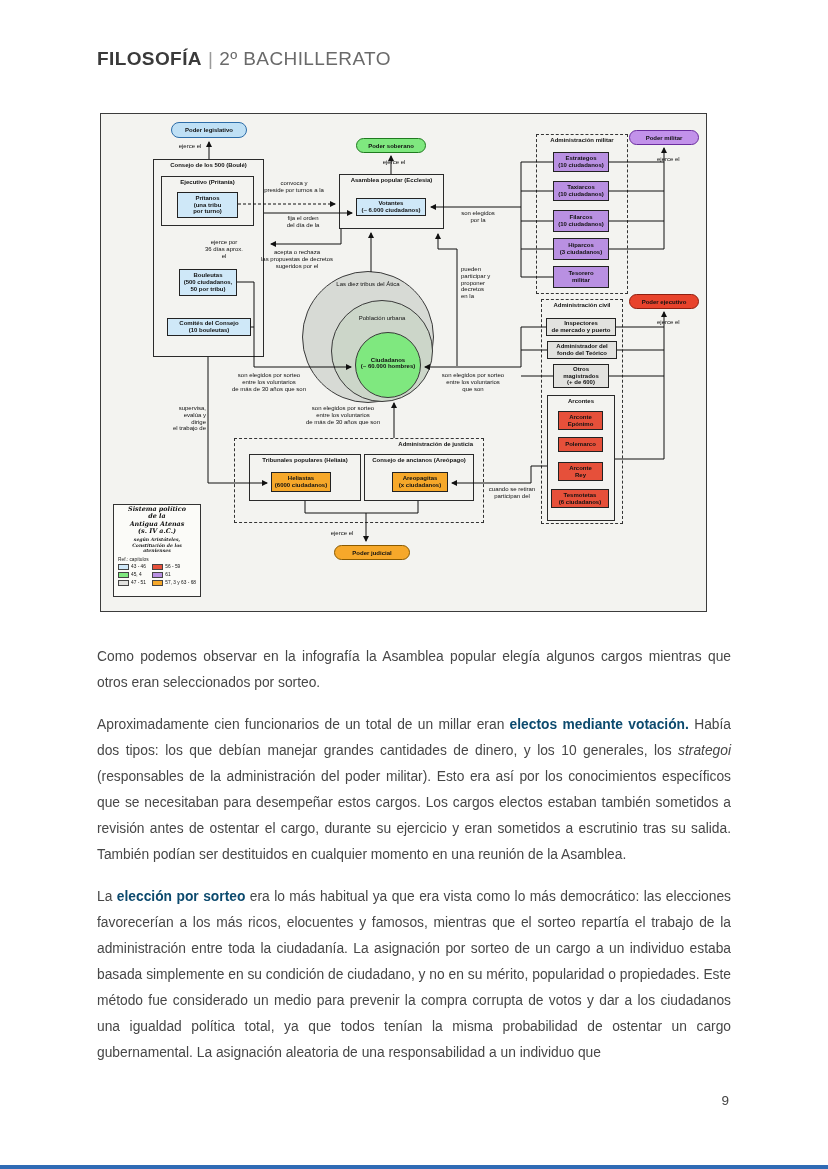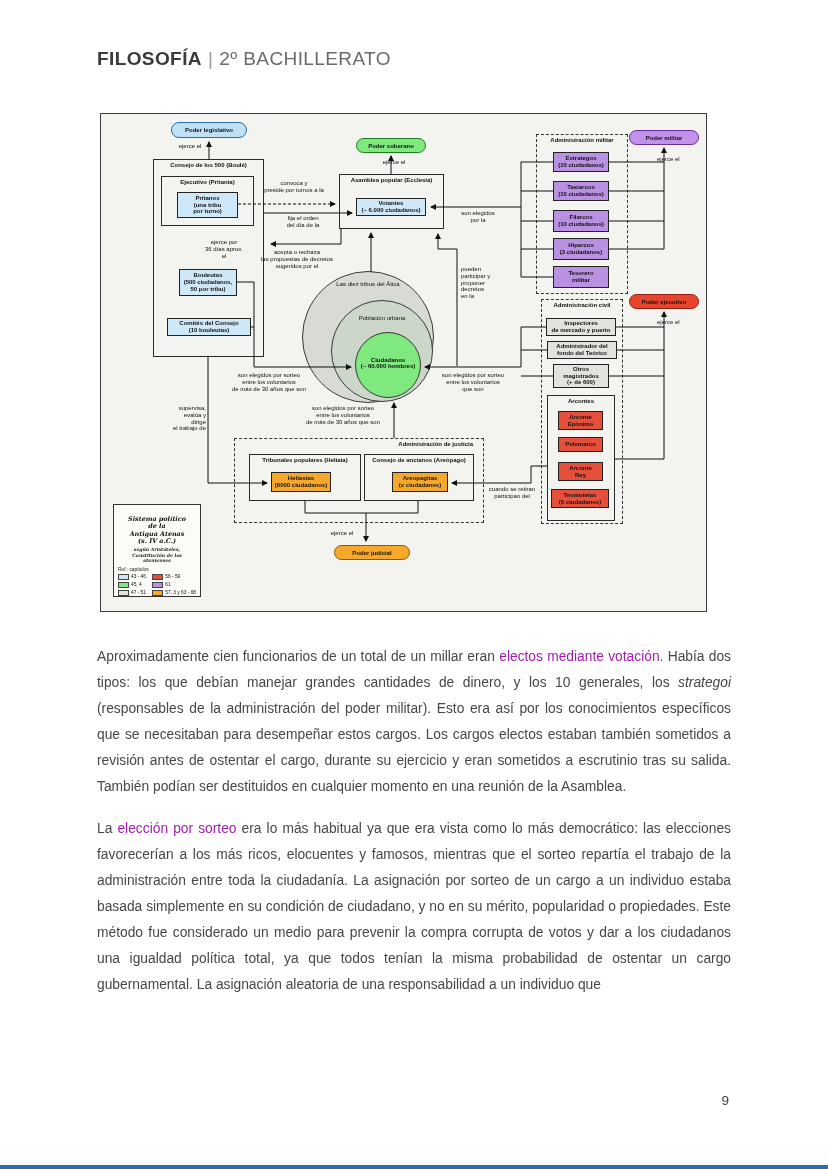--- a/index.html
+++ b/index.html
@@ -23,35 +23,35 @@
   .t-right{text-align:right;padding-right:10px;}
   .bx{position:absolute;border:1px solid #222;display:flex;align-items:center;justify-content:center;
     text-align:center;white-space:pre-line;font-weight:700;font-size:6px;line-height:1.12;color:#111;z-index:4;}
   .pill{position:absolute;border:1.2px solid #222;border-radius:9px;display:flex;align-items:center;justify-content:center;
     font-weight:700;font-size:6px;color:#111;z-index:4;}
   .ann{position:absolute;white-space:pre-line;font-size:6px;line-height:1.14;color:#111;text-align:center;z-index:4;}
   .circle{position:absolute;border:1px solid #3a3a3a;border-radius:50%;z-index:0;}
   .clabel{position:absolute;font-size:6px;color:#111;text-align:center;white-space:pre-line;z-index:2;}
   
   .legend{position:absolute;left:12px;top:390px;width:88px;height:93px;border:1px solid #333;
-    background:#fbfbf8;z-index:4;padding:11px 4px;}
+    background:#fbfbf8;z-index:4;padding:1px 4px;}
   .lg-title{font-family:"DejaVu Serif", serif;font-style:italic;font-weight:700;font-size:6.4px;
     line-height:1.15;text-align:center;white-space:pre-line;color:#111;}
   .lg-src{font-family:"DejaVu Serif", serif;font-style:italic;font-weight:700;font-size:4.6px;
     line-height:1.2;text-align:center;white-space:pre-line;color:#222;margin-top:2px;}
   .lg-ref{font-size:4.8px;color:#222;margin-top:3px;}
   .lg-grid{display:grid;grid-template-columns:1fr 1fr;gap:2px 2px;margin-top:2px;}
   .lg-row{display:flex;align-items:center;gap:2px;}
   .lg-sw{width:11px;height:6px;border:.6px solid #444;flex:0 0 auto;}
   .lg-lb{font-size:4.8px;color:#111;white-space:nowrap;}
   
   .bodytext{position:absolute;left:97px;top:644px;width:634px;color:#474747;
     font-size:13.8px;line-height:26px;text-align:justify;}
   .bodytext p{margin:0 0 16px 0;}
-  .b{font-weight:400;color:#a21caf;}
+  .b{font-weight:700;color:#0c4a6e;}
   .i{font-style:italic;}
   .pagenum{position:absolute;top:1093px;right:99px;font-size:13.5px;color:#444;}
   .bottombar{position:absolute;left:0;bottom:0;width:100%;height:4px;background:#2f6bb5;}
 </style>
 </head>
 <body>
 
 <div class="hdr">
   <span class="bold">FILOSOFÍA</span><span class="div">|</span><span>2º BACHILLERATO</span>
 </div>
@@ -245,18 +245,19 @@
         </div>
         <div class="lg-row">
           <span class="lg-sw" style="background: rgb(246, 168, 42);"></span>
           <span class="lg-lb">57, 3 y 63 - 68</span>
         </div>
       </div>
   </div>
 </div>
 
 <div class="bodytext">
+  <p><span>Como podemos observar en la infografía la Asamblea popular elegía algunos cargos mientras que otros eran seleccionados por sorteo.</span></p>
   <p><span>Aproximadamente cien funcionarios de un total de un millar eran </span><span class="b">electos mediante votación.</span><span> Había dos tipos: los que debían manejar grandes cantidades de dinero, y los 10 generales, los </span><span class="i">strategoi</span><span> (responsables de la administración del poder militar). Esto era así por los conocimientos específicos que se necesitaban para desempeñar estos cargos. Los cargos electos estaban también sometidos a revisión antes de ostentar el cargo, durante su ejercicio y eran sometidos a escrutinio tras su salida. También podían ser destituidos en cualquier momento en una reunión de la Asamblea.</span></p>
   <p><span>La </span><span class="b">elección por sorteo</span><span> era lo más habitual ya que era vista como lo más democrático: las elecciones favorecerían a los más ricos, elocuentes y famosos, mientras que el sorteo repartía el trabajo de la administración entre toda la ciudadanía. La asignación por sorteo de un cargo a un individuo estaba basada simplemente en su condición de ciudadano, y no en su mérito, popularidad o propiedades. Este método fue considerado un medio para prevenir la compra corrupta de votos y dar a los ciudadanos una igualdad política total, ya que todos tenían la misma probabilidad de ostentar un cargo gubernamental. La asignación aleatoria de una responsabilidad a un individuo que</span></p>
 </div>
 
 <div class="pagenum">9</div>
 <div class="bottombar"></div>
 
 </body></html>

